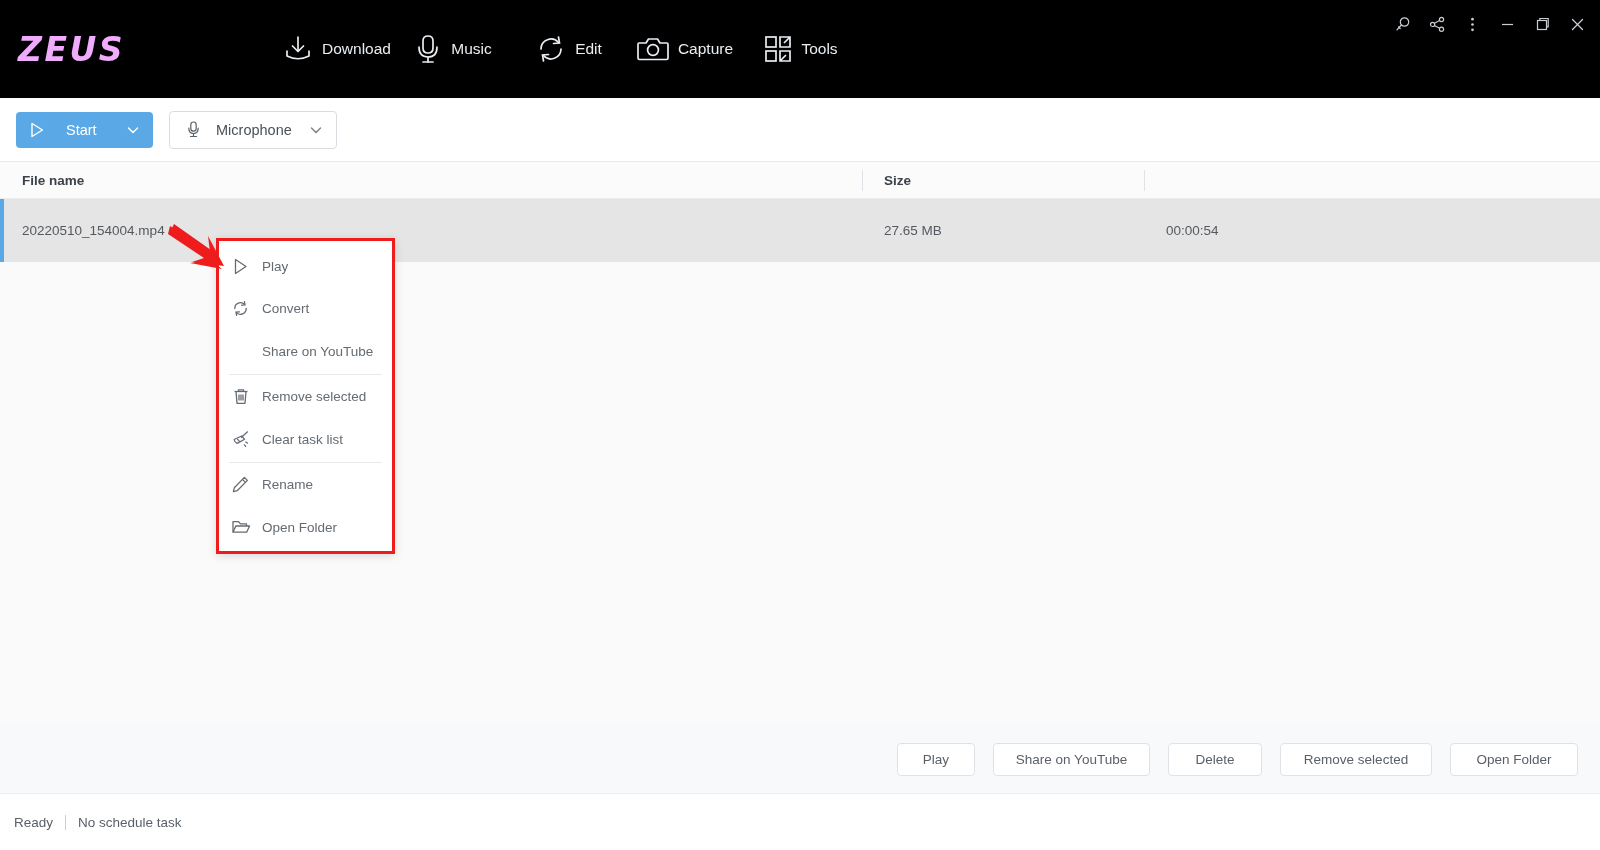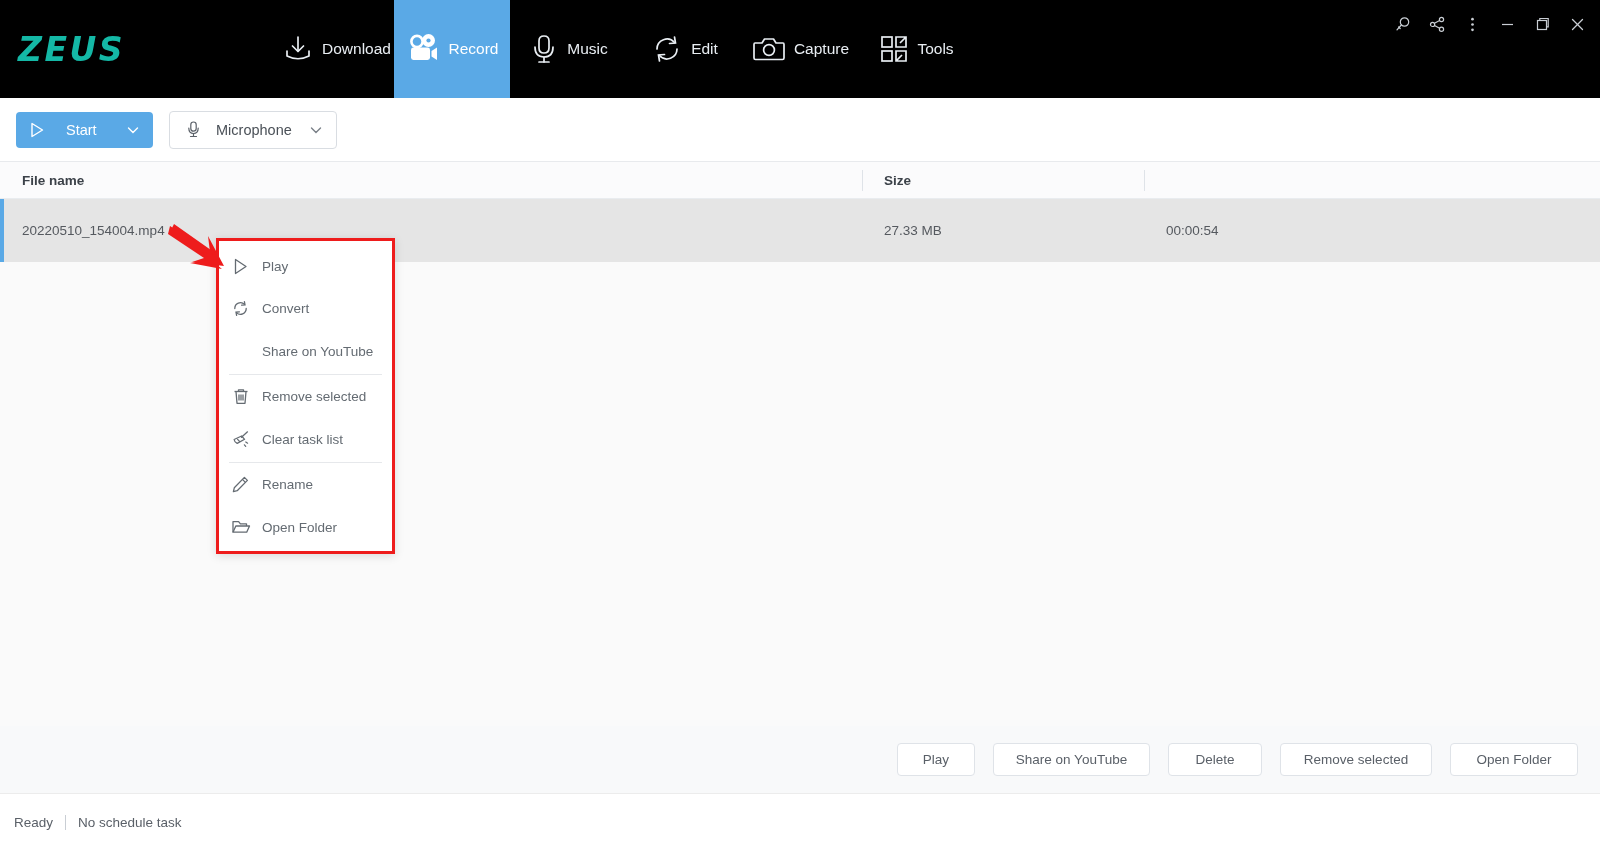--- a/index.html
+++ b/index.html
@@ -20,21 +20,21 @@
     position: absolute; left: 0; top: 0;
     width: 1600px; height: 98px;
     background: #000000;
     display: flex; align-items: stretch;
   }
   .logo {
     width: 200px; height: 98px;
     display: flex; align-items: center; padding-left: 18px;
   }
   .logo-text {
-    color: #14b8a6;
+    color: #f0abfc;
     font-size: 33px;
     font-weight: 800;
     letter-spacing: 2.5px;
     font-style: italic;
     font-family: "DejaVu Sans", sans-serif;
   }
   .nav {
     display: flex; align-items: stretch;
     margin-left: 78px;
   }
@@ -204,32 +204,20 @@
         <span class="nav-icon">
           <svg width="34" height="34" viewBox="0 0 34 34" fill="none" stroke="#e9eef3" stroke-width="1.7" stroke-linecap="round" stroke-linejoin="round">
             <path d="M17 5 L17 19"></path>
               <path d="M11.5 14 L17 19.5 L22.5 14"></path>
             <path d="M6 19 L6 24 Q17 29.5 28 24 L28 19"></path>
           </svg>
         </span>
         <span class="nav-label">Download</span>
       </div>
 
-      <div class="nav-item active">
-        <span class="nav-icon">
-          <svg width="36" height="30" viewBox="0 0 36 30" fill="#ffffff">
-            <circle cx="11" cy="7.5" r="5.6" fill="none" stroke="#ffffff" stroke-width="2.6"></circle>
-            <circle cx="22.5" cy="6.5" r="6.5"></circle>
-            <circle cx="22.5" cy="6.5" r="2.1" fill="#5aa9e6"></circle>
-            <rect x="5" y="13.5" width="19" height="12.5" rx="2.4"></rect>
-            <path d="M25.5 17 L31 13.5 L31 26 L25.5 22.5 Z"></path>
-          </svg>
-        </span>
-        <span class="nav-label">Record</span>
-      </div>
 
       <div class="nav-item">
         <span class="nav-icon">
           <svg width="32" height="34" viewBox="0 0 32 34" fill="none" stroke="#e9eef3" stroke-width="1.7" stroke-linecap="round">
             <path d="M16 4 Q21 4 21 9 L21 16 Q21 21 16 21 Q11 21 11 16 L11 9 Q11 4 16 4 Z"></path>
             <path d="M7 15 Q7 25 16 25 Q25 25 25 15"></path>
             <path d="M16 25 L16 30"></path>
               <path d="M11 30 L21 30"></path>
           </svg>
         </span>
@@ -363,21 +351,21 @@
     </div>
   </div>
 
   <div class="table-body">
     <div class="row">
       <span class="accent"></span>
       <div class="cell" style="width:862px">
         <span class="cell-inner">20220510_154004.mp4</span>
       </div>
       <div class="cell" style="width:282px">
-        <span class="cell-inner">27.33 MB</span>
+        <span class="cell-inner">27.65 MB</span>
       </div>
       <div class="cell" style="width:298px">
         <span class="cell-inner">00:00:54</span>
       </div>
       <div class="cell" style="width:158px"></div>
     </div>
   </div>
 
   <div class="ctx-wrap">
     <div class="ctx-list">

